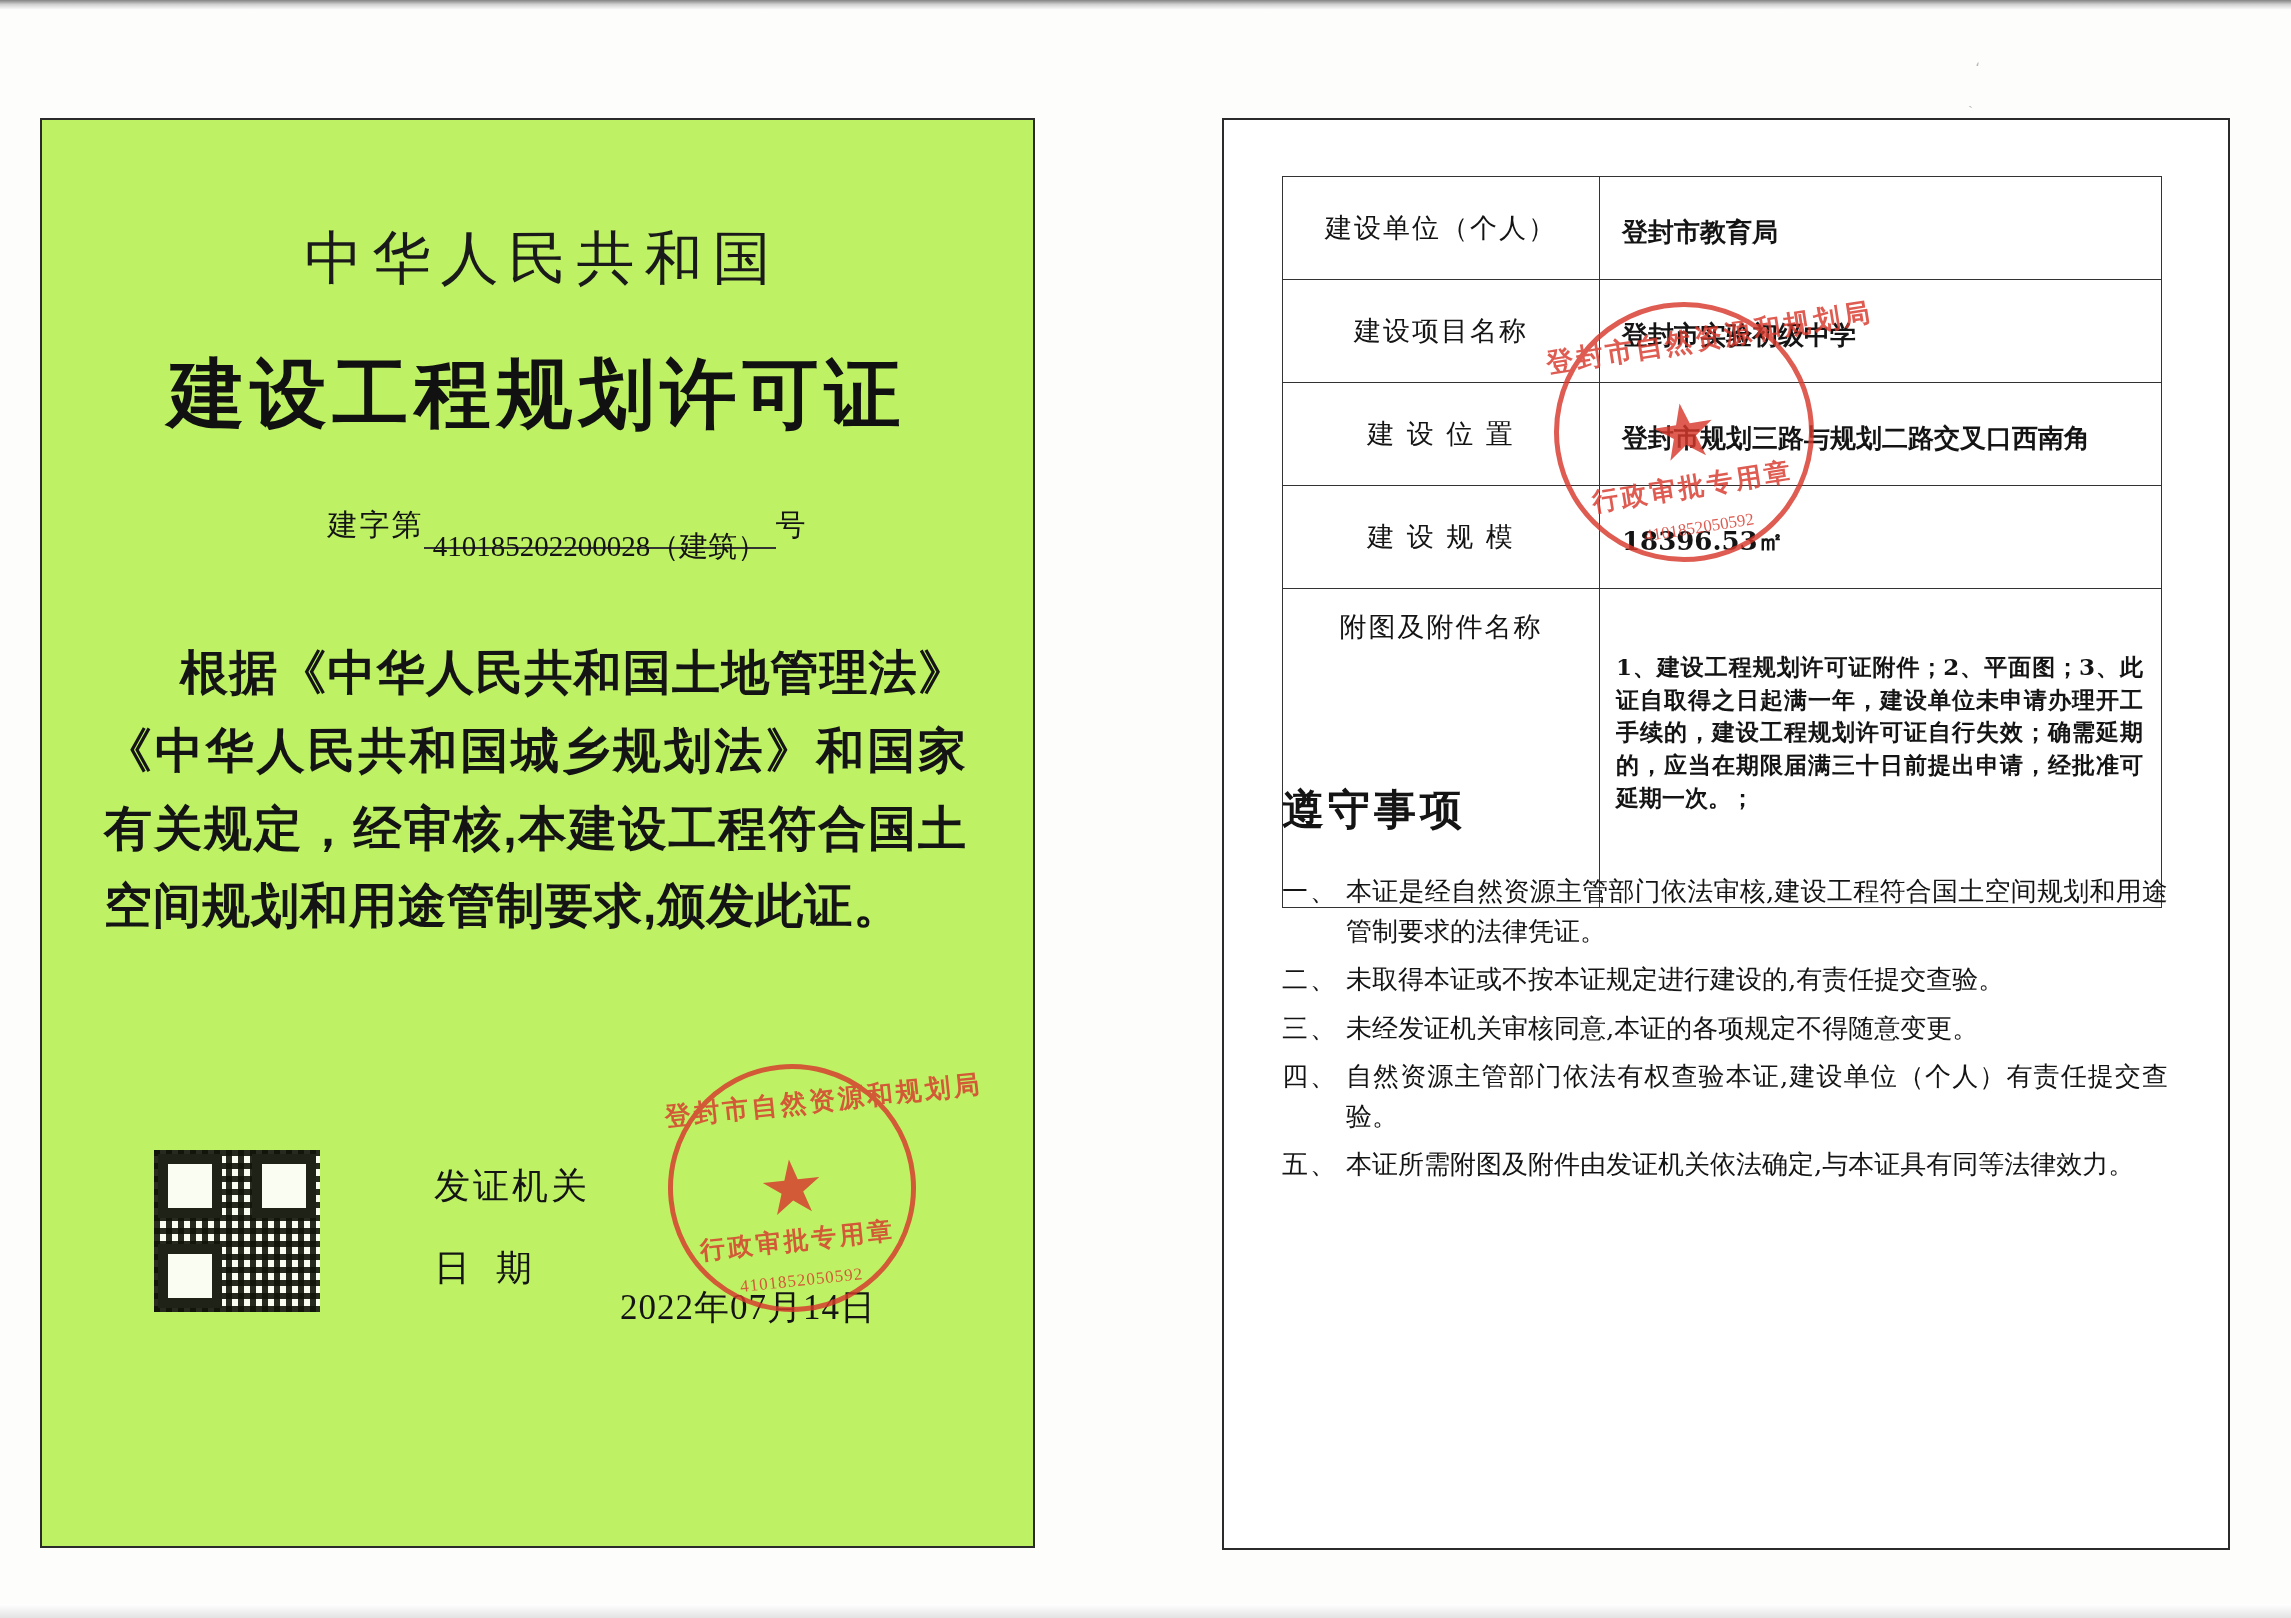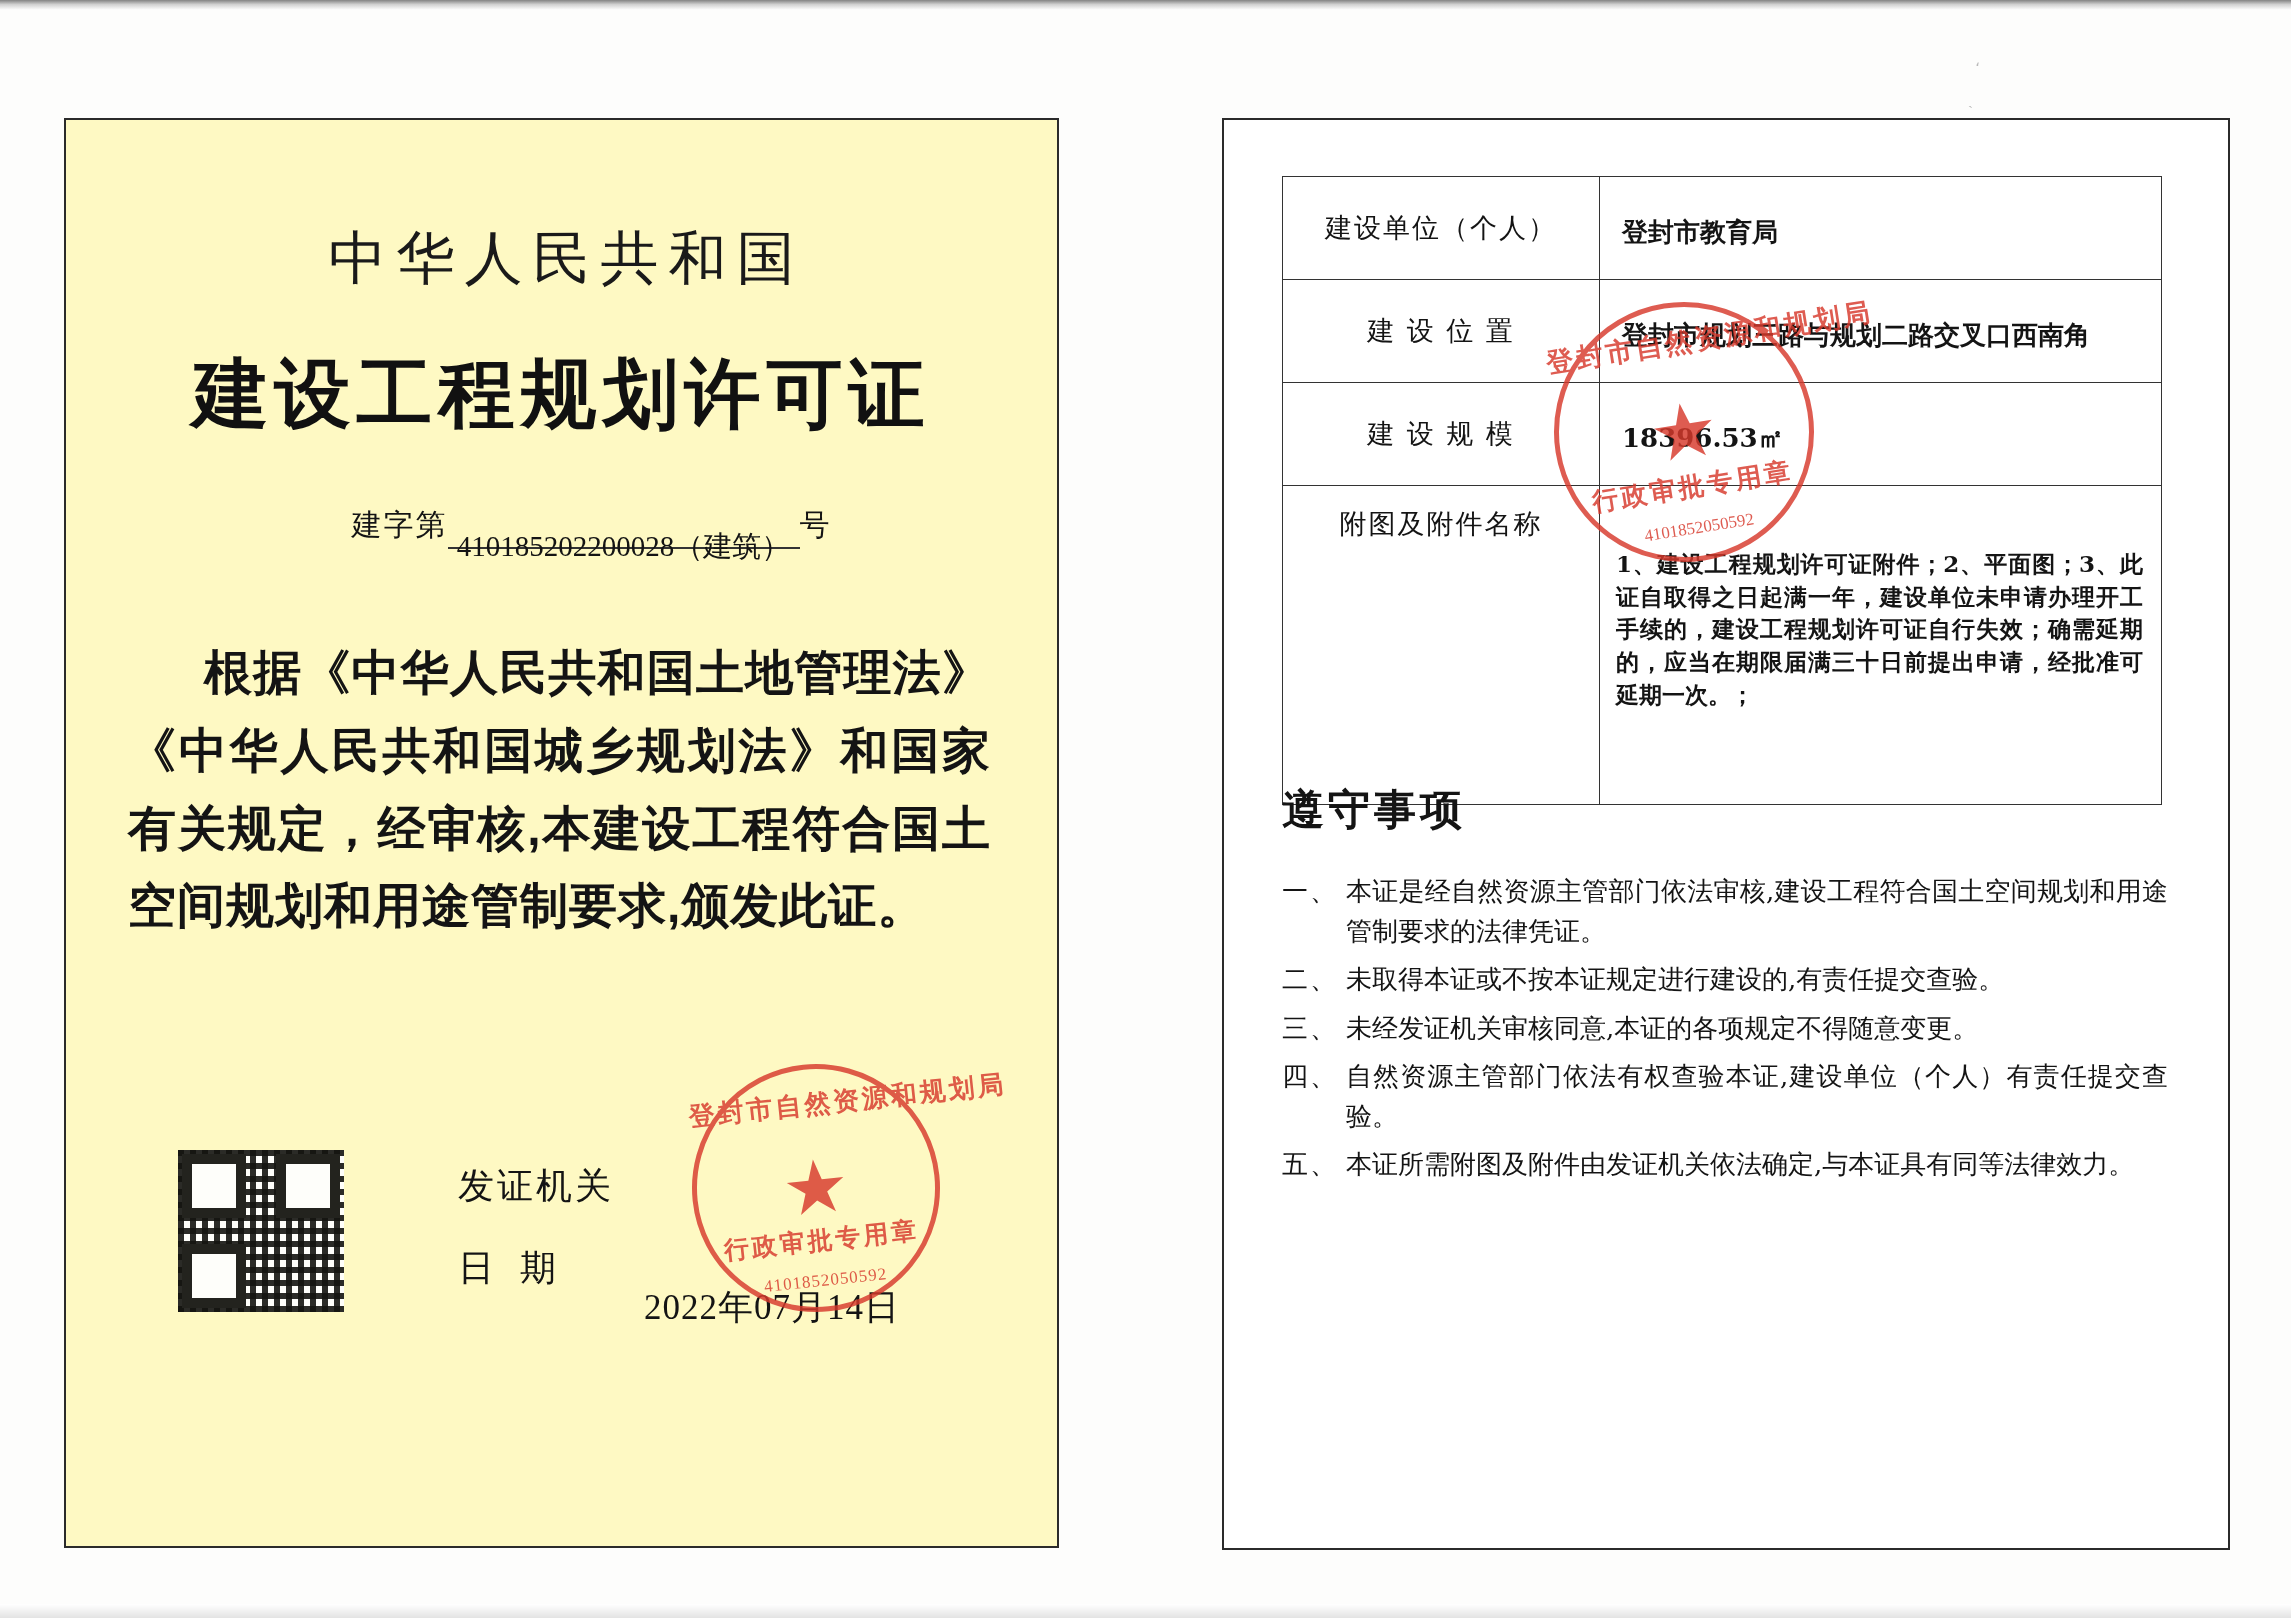--- a/index.html
+++ b/index.html
@@ -31,26 +31,26 @@
   .scan-edge-bottom {
     position: absolute;
     bottom: 0; left: 0; right: 0;
     height: 14px;
     background: linear-gradient(to top, #e3e3e3 0%, #ffffff 100%);
   }
 
   
   .left-panel {
     position: absolute;
-    left: 64px;
+    left: 40px;
     top: 118px;
     width: 995px;
     height: 1430px;
     border: 2px solid #2b2b2b;
-    background: #fef9c3;
+    background: #bef264;
     box-sizing: border-box;
   }
   .country-title {
     margin-top: 100px;
     text-align: center;
     font-size: 58px;
     letter-spacing: 10px;
     font-family: "DejaVu Serif", "Liberation Serif", serif;
     font-weight: 400;
     color: #1a1a1a;
@@ -357,20 +357,24 @@
       </div>
     </div>
   </div>
 
   <div class="right-panel">
     <table class="info-table">
       <tbody>
         <tr>
           <td class="cell-label">建设单位（个人）</td>
           <td class="cell-value">登封市教育局</td>
+        </tr>
+        <tr>
+          <td class="cell-label">建设项目名称</td>
+          <td class="cell-value">登封市实验初级中学</td>
         </tr>
         <tr>
           <td class="cell-label">建 设 位 置</td>
           <td class="cell-value">登封市规划三路与规划二路交叉口西南角</td>
         </tr>
         <tr>
           <td class="cell-label">建 设 规 模</td>
           <td class="cell-value">18396.53㎡</td>
         </tr>
         <tr>

